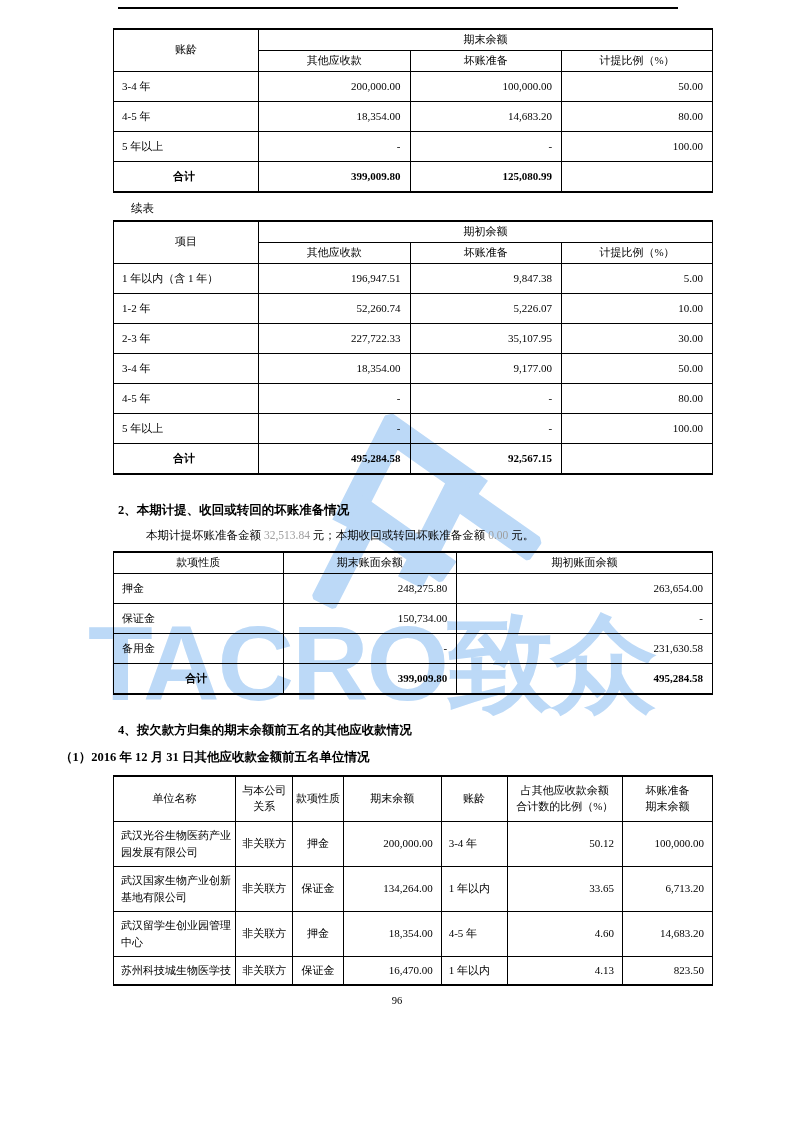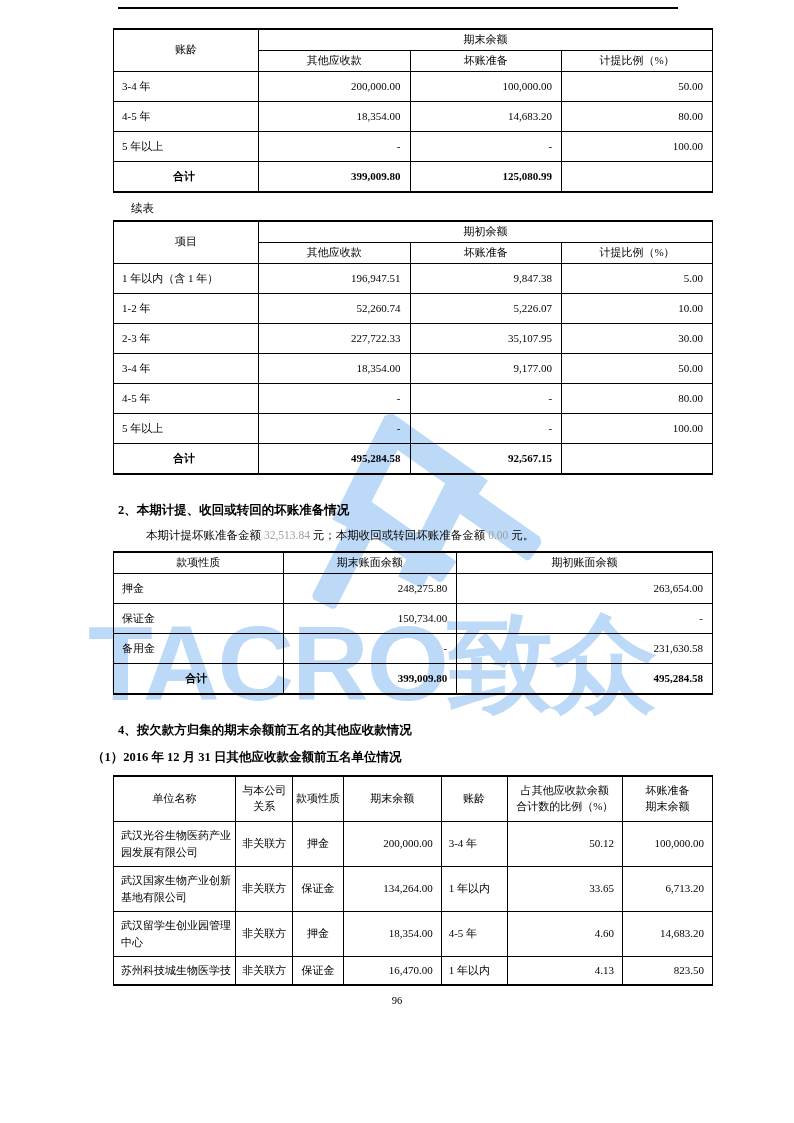--- a/index.html
+++ b/index.html
@@ -32,21 +32,21 @@
   .header-rule{
     margin:7px 116px 0 118px;
     border:0;border-top:2.2px solid #000;height:0;
   }
   
   .sec-title{
     margin:27px 0 0 118px;
     font-size:12.5px;font-weight:bold;
   }
   .sub-title{
-    margin:10px 0 0 92px;
+    margin:10px 0 0 60px;
     font-size:12.5px;font-weight:bold;
   }
   .para{
     margin:9px 80px 0 146px;
     font-size:11.5px;
   }
   .gray-num{color:#9e9e9e;}
   .continued{
     margin:8px 0 4px 131px;
     font-size:11.5px;

